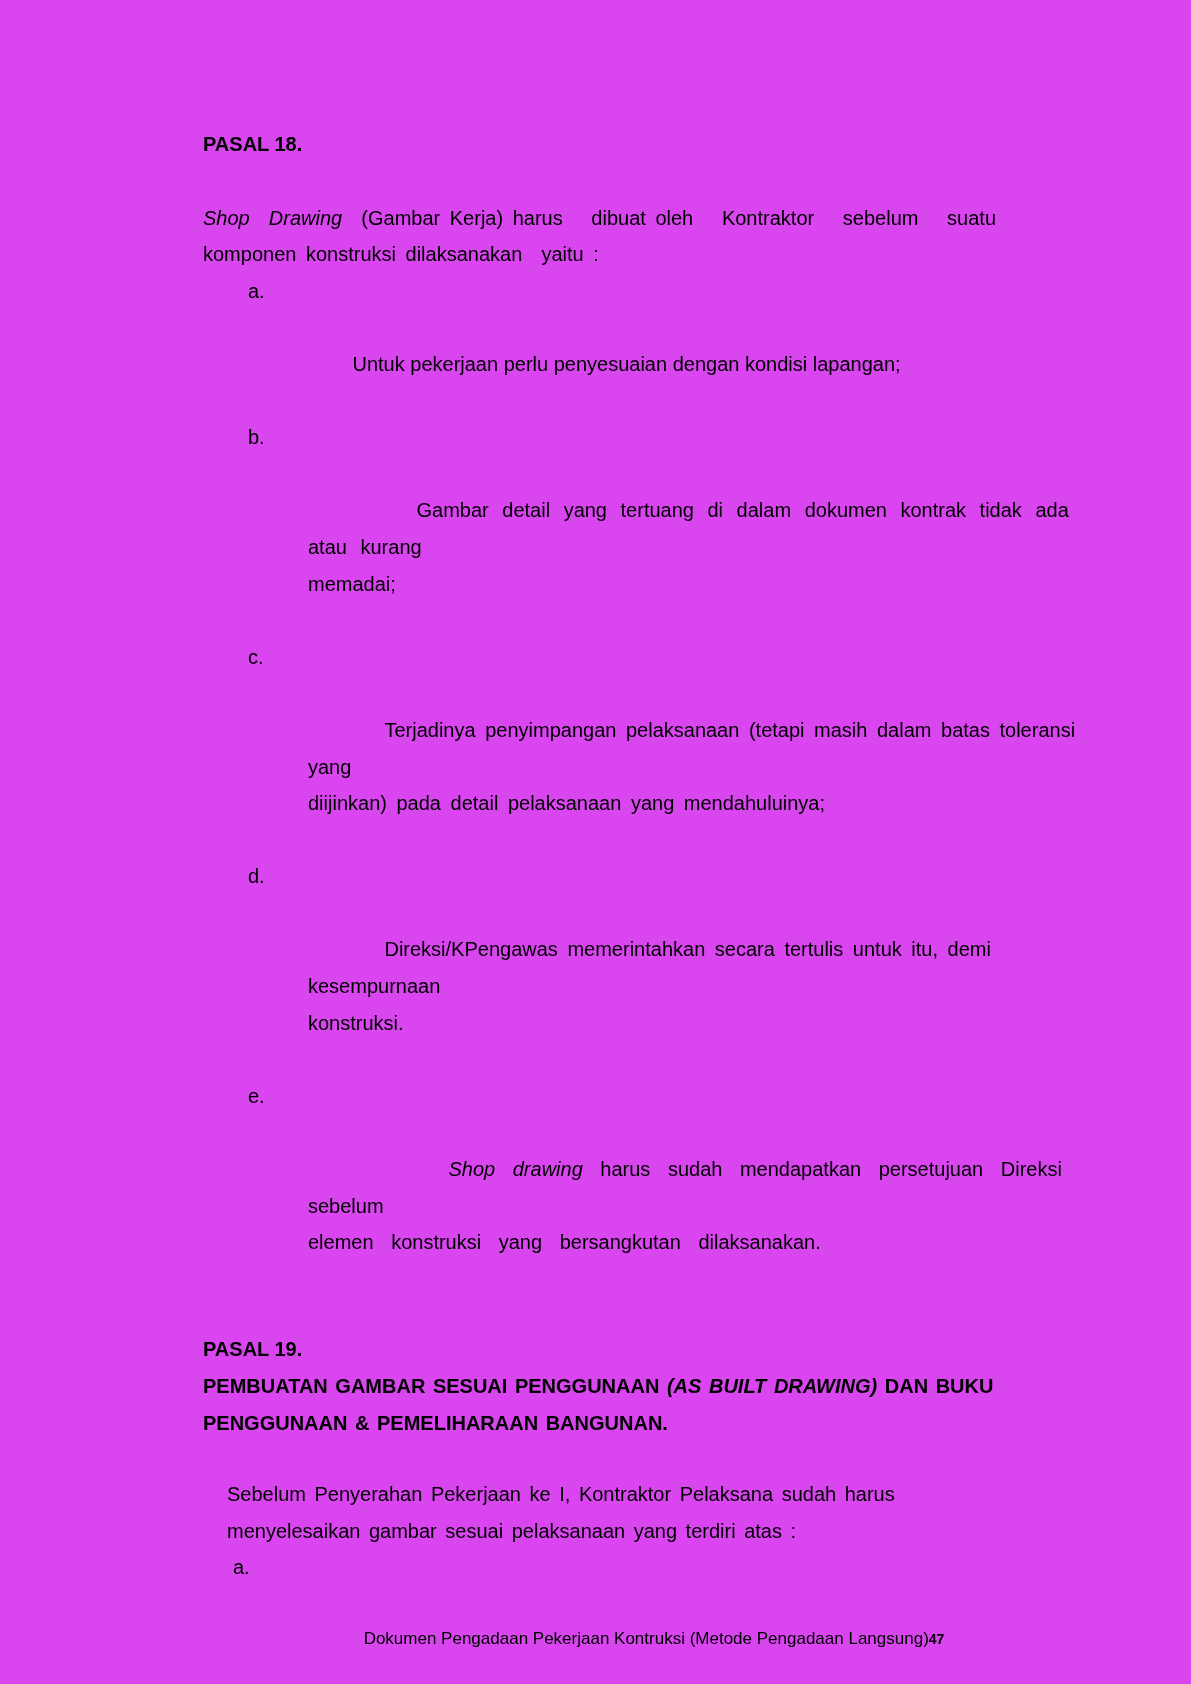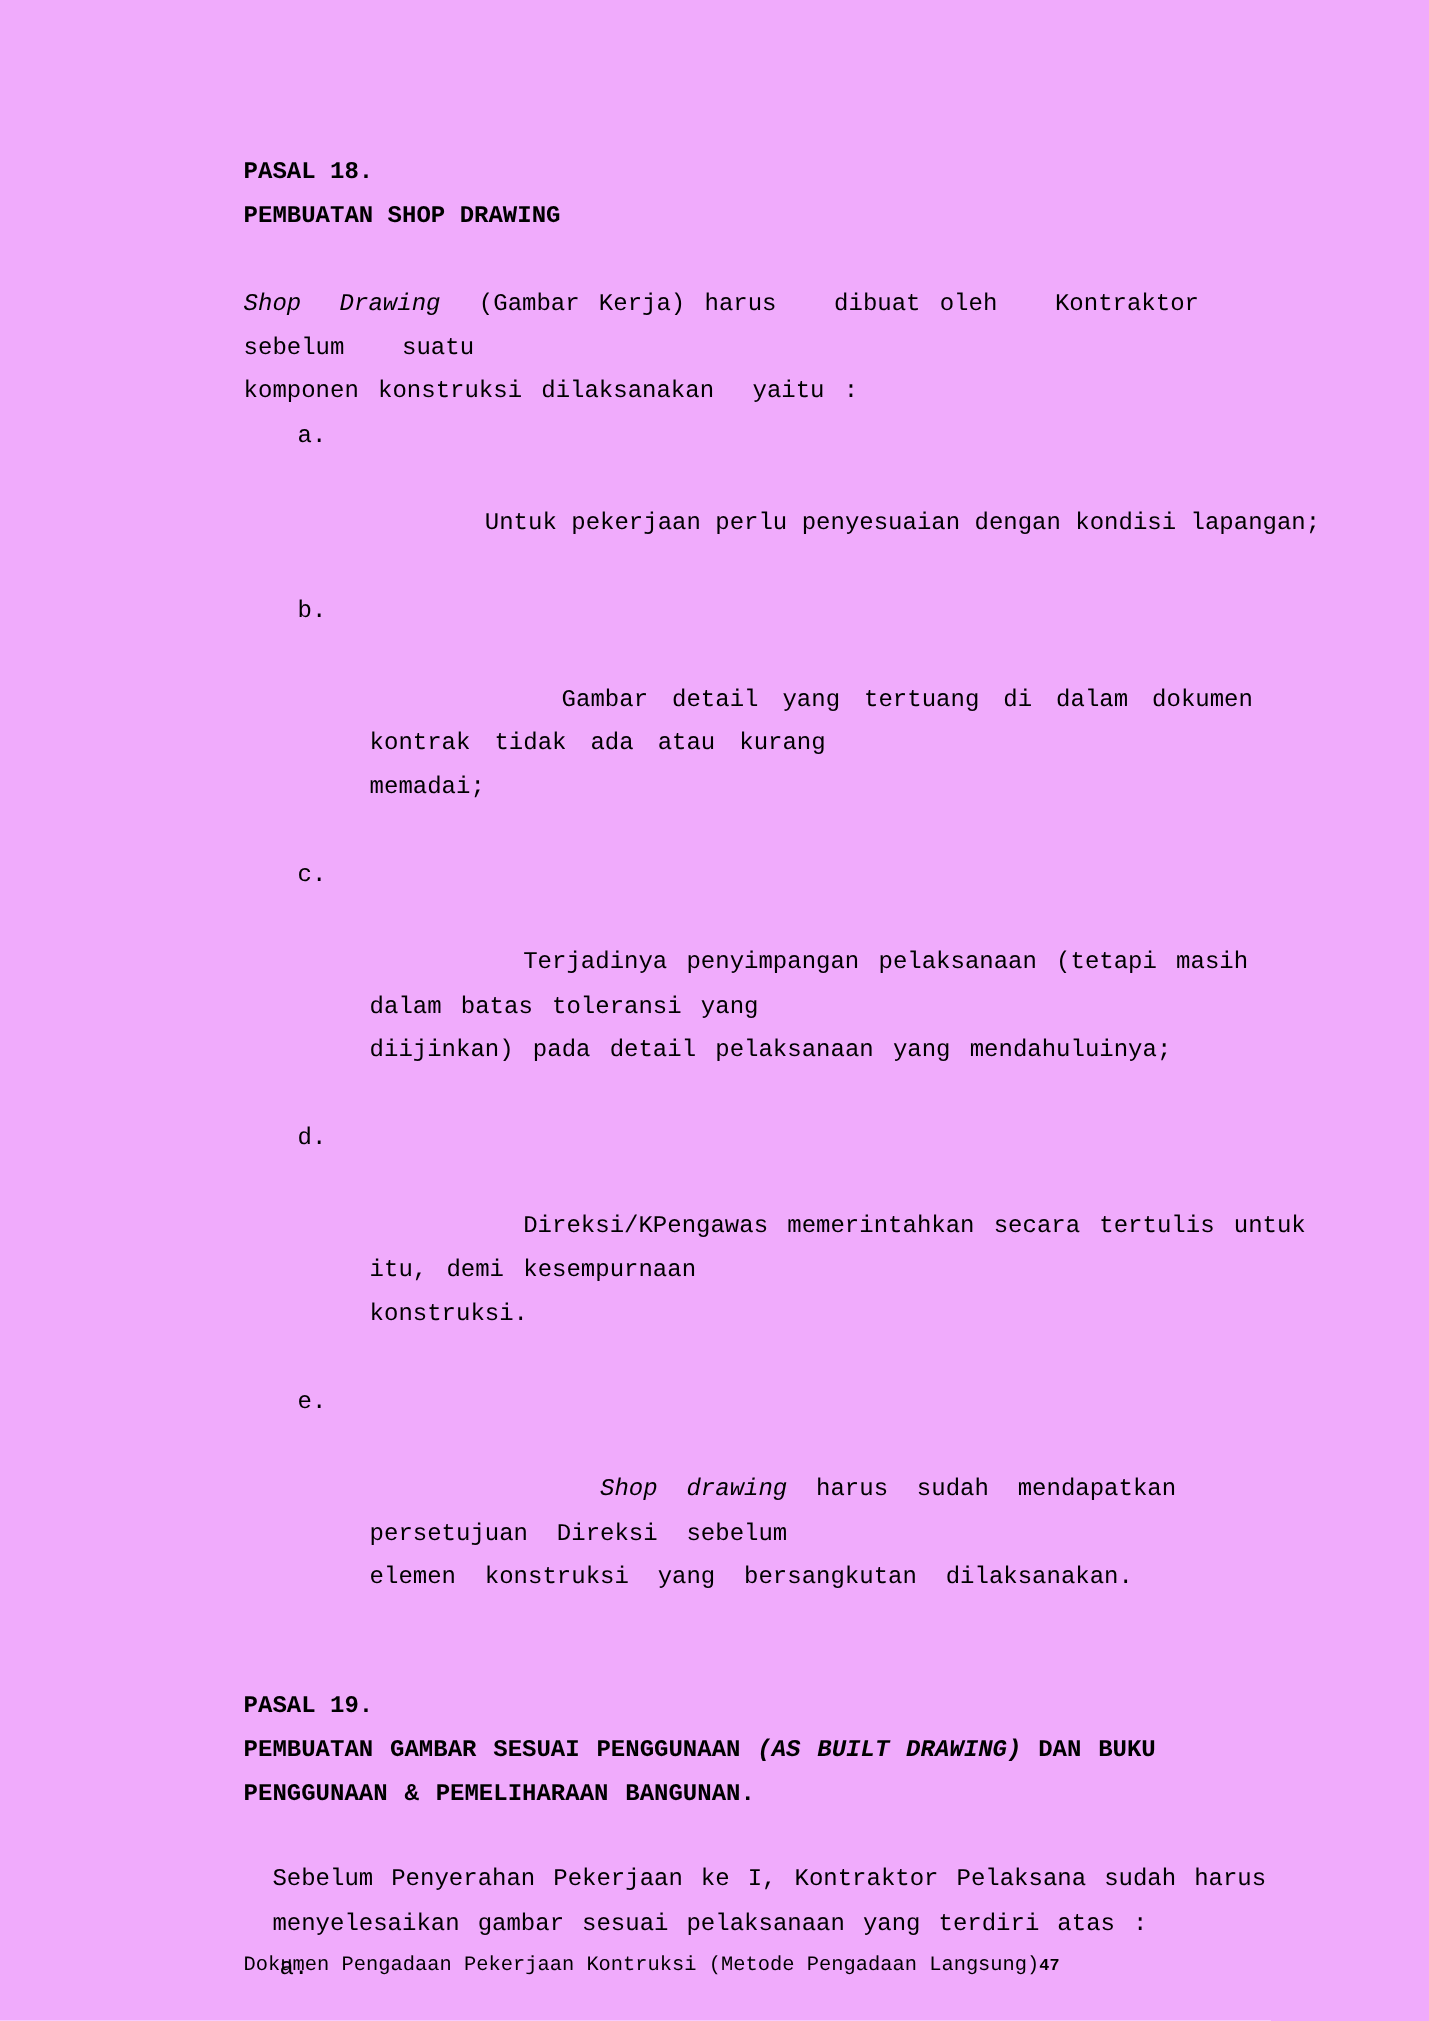--- a/index.html
+++ b/index.html
@@ -1,22 +1,22 @@
 <!DOCTYPE html>
 <html><head>
 <meta charset="utf-8">
 <style>
   html, body { margin: 0; padding: 0; background: #ffffff; }
   .page {
     position: relative;
     width: 1191px;
     height: 1684px;
-    background: #f0abfc;
+    background: #d946ef;
     color: #000000;
-    font-family: Liberation Mono, monospace;
+    font-family: Liberation Sans, sans-serif;
     font-size: 20px;
     line-height: 36.6px;
     box-sizing: border-box;
     padding: 126px 86px 0 203px;
     overflow: hidden;
   }
   .h { font-weight: bold; white-space: pre-wrap; }
   .para { white-space: pre-wrap; }
   .li { position: relative; white-space: pre-wrap; }
   .list1 { padding-left: 105px; }
@@ -31,35 +31,34 @@
   .ws12 { word-spacing: 12px; }
   .gap-blank-18 { margin-top: 37px; }
   .gap-section  { margin-top: 34px; }
   .gap-blank-19 { margin-top: 35px; margin-left: 24px; }
   .footer {
     position: absolute;
     left: 203px;
     right: 86px;
     top: 1628px;
     display: flex;
-    justify-content: flex-start;
+    justify-content: center;
     align-items: baseline;
     font-size: 17px;
     line-height: 22px;
   }
   .footer .num { font-weight: bold; font-size: 14px; }
 </style>
 </head>
 <body>
 
 <div class="page">
 
   <div>
     <div class="h">PASAL 18.</div>
-    <div class="h">PEMBUATAN SHOP DRAWING</div>
 
     <div class="para ws4 gap-blank-18"><span class="it">Shop  Drawing</span><span>  (Gambar Kerja) harus   dibuat oleh   Kontraktor   sebelum   suatu
 komponen konstruksi dilaksanakan  yaitu :</span></div>
 
     <div>
       <div class="li list1">
         <span class="marker">a.</span>
         <span><span>Untuk pekerjaan perlu penyesuaian dengan kondisi lapangan;</span></span>
       </div>
       <div class="li list1 ws8">

